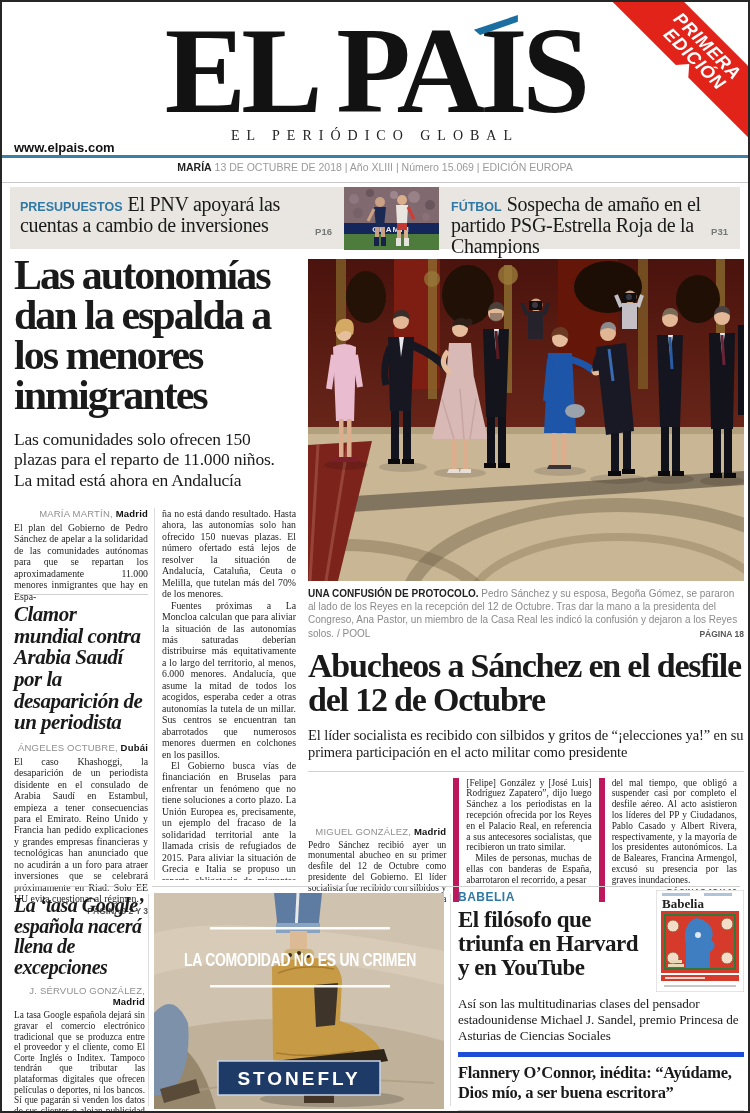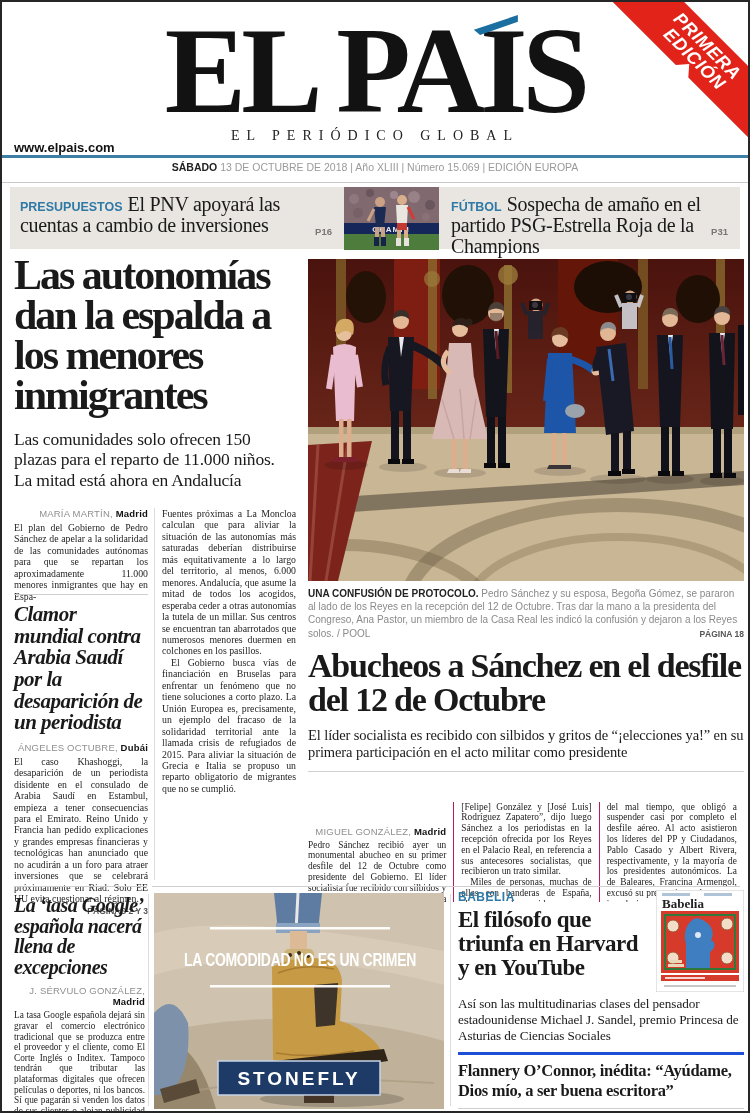--- a/index.html
+++ b/index.html
@@ -64,52 +64,52 @@
   .photo{display:block;width:436px;height:322px;}
   .caption{margin-top:6px;font-family:"Liberation Sans",sans-serif;font-size:10px;
         line-height:1.32;color:#8a8a8a;}
   .caption .lead{font-weight:bold;color:#222;}
   .parade-h{margin:9px 0 0;font-size:34px;line-height:1.0;letter-spacing:-1.2px;font-weight:bold;}
   .parade-deck{font-size:14.5px;line-height:1.2;margin-top:10px;letter-spacing:-0.1px;}
   .parade-cols{display:flex;margin-top:9px;border-top:1px solid #d0d0d0;padding-top:6px;
         height:124px;overflow:hidden;}
   .pcol{width:33.33%;padding:0 7px;box-sizing:border-box;}
   .pcol:first-child{padding-left:0;margin-top:48px;}
-  .pcol + .pcol{border-left:1px solid #be185d;margin-top:24px;}
+  .pcol + .pcol{border-left:6px solid #be185d;}
   .pcol .bt{font-size:9.4px;line-height:1.15;}
   
   .bottom-rule{position:absolute;left:150px;right:8px;top:884px;height:1px;background:#cfcfcf;}
   .vrule2{position:absolute;left:146px;top:892px;height:212px;width:1px;background:#dcdcdc;}
   .vrule3{position:absolute;left:448px;top:892px;height:212px;width:1px;background:#dcdcdc;}
   .ad{position:absolute;left:152px;top:891px;width:290px;height:216px;}
   .babelia{position:absolute;left:456px;top:888px;width:286px;}
   .bab-kicker{font-family:"Liberation Sans",sans-serif;font-weight:bold;font-size:12px;
         color:#2f79a7;letter-spacing:.5px;}
   .bab-h{margin:4px 0 0;font-size:23px;line-height:1.04;letter-spacing:-0.5px;font-weight:bold;width:192px;}
   .bab-cover{position:absolute;right:0;top:0;width:88px;height:102px;}
   .bab-deck{font-size:13.2px;line-height:1.22;margin-top:16px;letter-spacing:-0.1px;}
-  .bab-item2{border-top:3px solid #1d4ed8;margin-top:8px;padding-top:6px;
+  .bab-item2{border-top:5px solid #1d4ed8;margin-top:8px;padding-top:6px;
         font-weight:bold;font-size:16.5px;line-height:1.22;letter-spacing:-0.3px;}
   .bab-item3{border-top:1px solid #cfcfcf;margin-top:7px;padding-top:5px;}
   .bab-item3 em{font-size:19px;letter-spacing:-0.3px;}
 </style>
 </head>
 <body>
 
 <div id="page">
 
   <div class="ribbon">
     <div>PRIMERA</div>
     <div>EDICIÓN</div>
   </div>
   <div class="logo"><span>EL PA</span><span class="logo-i"><span>I</span></span><span>S</span></div>
   <div class="masthead-url">www.elpais.com</div>
   <div class="tagline">EL PERIÓDICO GLOBAL</div>
   <div class="rule-blue"></div>
-  <div class="dateline"><b>SÁBADO</b><span> 13 DE OCTUBRE DE 2018 | Año XLIII | Número 15.069 | EDICIÓN EUROPA</span></div>
+  <div class="dateline"><b>MARÍA</b><span> 13 DE OCTUBRE DE 2018 | Año XLIII | Número 15.069 | EDICIÓN EUROPA</span></div>
   <div class="dateline-rule"></div>
 
   <div class="teasers">
     <div class="teaser teaser-left">
       <span class="kicker">PRESUPUESTOS</span><span class="teaser-text">El PNV apoyará las cuentas a cambio de inversiones</span>
       <span class="teaser-page">P16</span>
     </div>
     <svg class="teaser-photo" viewBox="0 0 95 63">
       <rect width="95" height="40" fill="#806a70"></rect>
       <circle cx="10" cy="12" r="5" fill="#9a8088" opacity=".6"></circle>
@@ -151,20 +151,21 @@
   <div class="col-left">
     <h1 class="main-headline">Las autonomías dan la espalda a los menores inmigrantes</h1>
     <div class="main-deck">Las comunidades solo ofrecen 150 plazas para el reparto de 11.000 niños. La mitad está ahora en Andalucía</div>
   </div>
   <div class="subcol-a">
     <p class="byline"><span>MARÍA MARTÍN,</span> <span class="place">Madrid</span></p>
     <p class="bt">El plan del Gobierno de Pedro Sánchez de apelar a la solidaridad de las comunidades autónomas para que se repartan los aproximadamente 11.000 menores inmigrantes que hay en Espa-</p>
   </div>
   <div class="vrule1"></div>
   <div class="subcol-b">
+    <p class="bt">ña no está dando resultado. Hasta ahora, las autonomías solo han ofrecido 150 nuevas plazas. El número ofertado está lejos de resolver la situación de Andalucía, Cataluña, Ceuta o Melilla, que tutelan más del 70% de los menores.</p>
     <p class="bt">Fuentes próximas a La Moncloa calculan que para aliviar la situación de las autonomías más saturadas deberían distribuirse más equitativamente a lo largo del territorio, al menos, 6.000 menores. Andalucía, que asume la mitad de todos los acogidos, esperaba ceder a otras autonomías la tutela de un millar. Sus centros se encuentran tan abarrotados que numerosos menores duermen en colchones en los pasillos.</p>
     <p class="bt"><span>El Gobierno busca vías de financiación en Bruselas para enfrentar un fenómeno que no tiene soluciones a corto plazo. La Unión Europea es, precisamente, un ejemplo del fracaso de la solidaridad territorial ante la llamada crisis de refugiados de 2015. Para aliviar la situación de Grecia e Italia se propuso un reparto obligatorio de migrantes que no se cumplió.</span> </p>
   </div>
 
   <div class="clamor">
     <h2 class="sec-headline">Clamor mundial contra Arabia Saudí por la desaparición de un periodista</h2>
     <p class="byline"><span>ÁNGELES OCTUBRE,</span> <span class="place">Dubái</span></p>
     <p class="bt"><span>El caso Khashoggi, la desaparición de un periodista disidente en el consulado de Arabia Saudí en Estambul, empieza a tener consecuencias para el Emirato. Reino Unido y Francia han pedido explicaciones y grandes empresas financieras y tecnológicas han anunciado que no acudirán a un foro para atraer inversiones que se celebrará próximamente en Riad. Solo EE UU evita cuestionar al régimen.</span> <span class="pageref">PÁGINAS 2 Y 3</span></p>
   </div>
 

